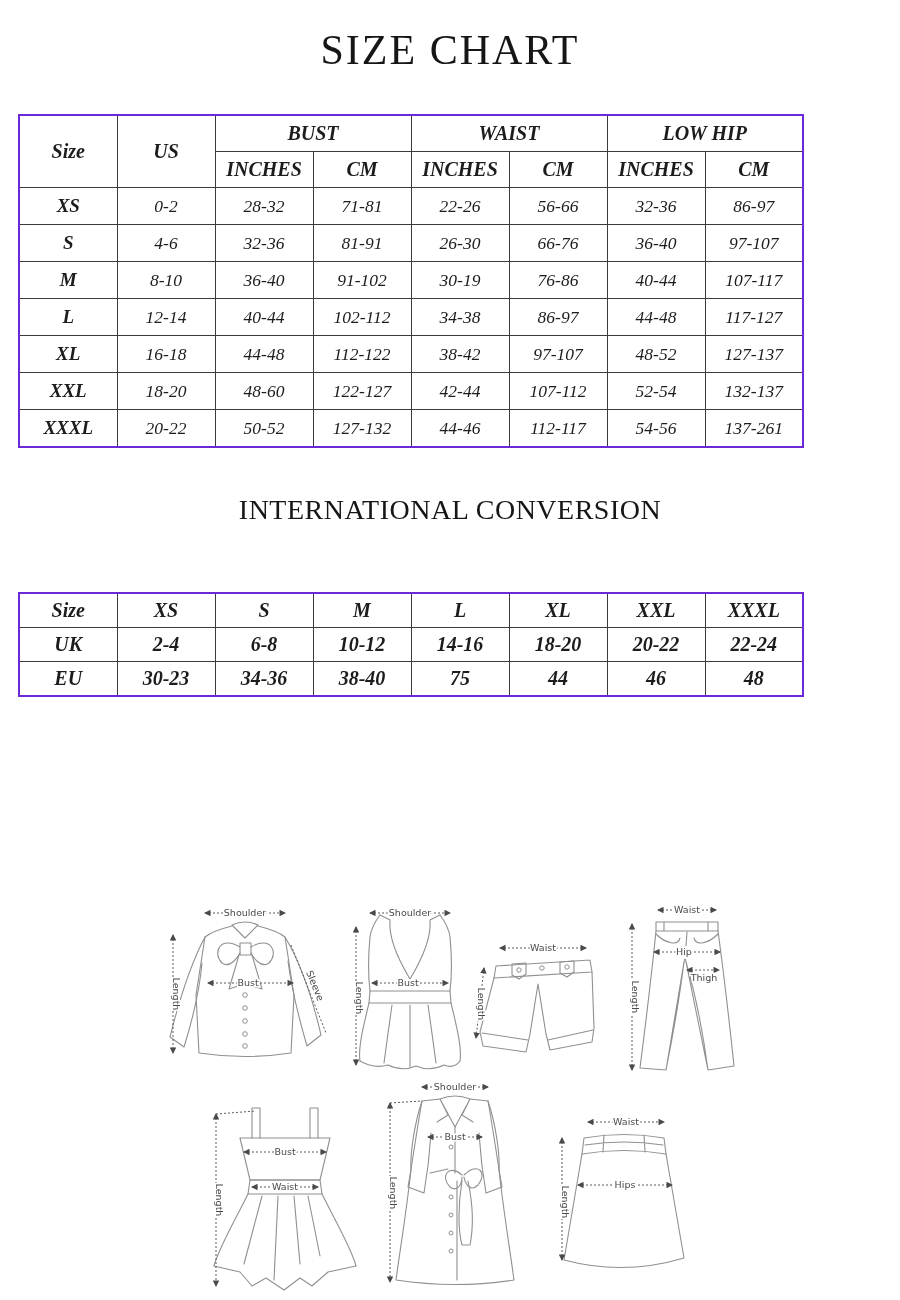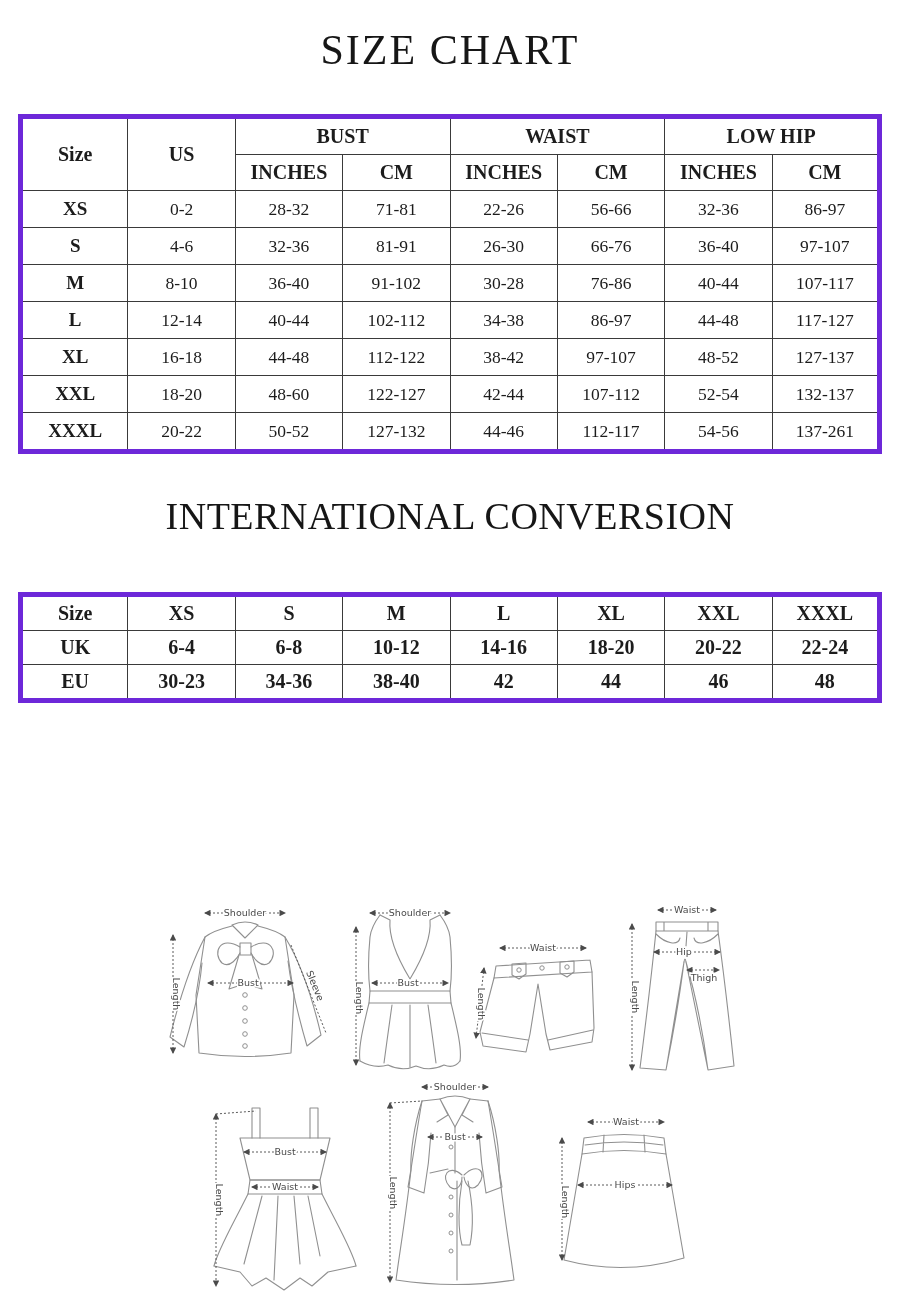--- a/index.html
+++ b/index.html
@@ -5,27 +5,28 @@
   html,body { margin:0; padding:0; background:#ffffff; }
   .page {
     position:relative; width:900px; height:1300px; background:#ffffff;
     font-family:"Liberation Serif", serif; color:#1c1c1c; overflow:hidden;
   }
   .main-title {
     position:absolute; left:0; width:900px; text-align:center;
     font-weight:400; color:#161616;
   }
   #title-size   { top:26px;  font-size:42px; letter-spacing:2px; }
-  #title-conv   { top:494px; font-size:38px; letter-spacing:0.5px; }
+  #title-conv   { top:494px; font-size:28px; letter-spacing:0.5px; }
   #title-meas   { top:812px; font-size:38px; letter-spacing:1px; }
 
   table.grid {
-    position:absolute; left:18px; width:864px;
+    position:absolute; left:18px; width:786px;
     border-collapse:collapse; table-layout:fixed;
-    border:5px solid #6d28d9;
+    border:2px solid #6d28d9;
+    font-style:italic;
   }
   table.grid th, table.grid td {
     border:1.6px solid #3a3a3a; text-align:center; vertical-align:middle; padding:0;
   }
   #size-chart { top:114px; }
   #size-chart th { font-size:20px; height:35px; font-weight:700; }
   #size-chart td { font-size:17.5px; height:36px; font-weight:400; }
   #size-chart td:first-child { font-weight:700; font-size:19px; }
 
   #conversion { top:592px; }
@@ -95,21 +96,21 @@
           <td>26-30</td>
           <td>66-76</td>
           <td>36-40</td>
           <td>97-107</td>
         </tr>
         <tr>
           <td>M</td>
           <td>8-10</td>
           <td>36-40</td>
           <td>91-102</td>
-          <td>30-28</td>
+          <td>30-19</td>
           <td>76-86</td>
           <td>40-44</td>
           <td>107-117</td>
         </tr>
         <tr>
           <td>L</td>
           <td>12-14</td>
           <td>40-44</td>
           <td>102-112</td>
           <td>34-38</td>
@@ -161,34 +162,34 @@
           <th>M</th>
           <th>L</th>
           <th>XL</th>
           <th>XXL</th>
           <th>XXXL</th>
         </tr>
       </thead>
     <tbody id="conversion-body">
         <tr>
           <td>UK</td>
-          <td>6-4</td>
+          <td>2-4</td>
           <td>6-8</td>
           <td>10-12</td>
           <td>14-16</td>
           <td>18-20</td>
           <td>20-22</td>
           <td>22-24</td>
         </tr>
         <tr>
           <td>EU</td>
           <td>30-23</td>
           <td>34-36</td>
           <td>38-40</td>
-          <td>42</td>
+          <td>75</td>
           <td>44</td>
           <td>46</td>
           <td>48</td>
         </tr>
       </tbody>
   </table>
 
 
   <svg class="figure" style="left:150px; top:895px;" width="195" height="185" viewBox="0 0 195 185">
     <path class="garment" d="M82 31 C70 34 60 38 55 42 L46 100 L49 158 Q95 165 141 158 L144 100 L135 42 C130 38 120 34 108 31"></path>

